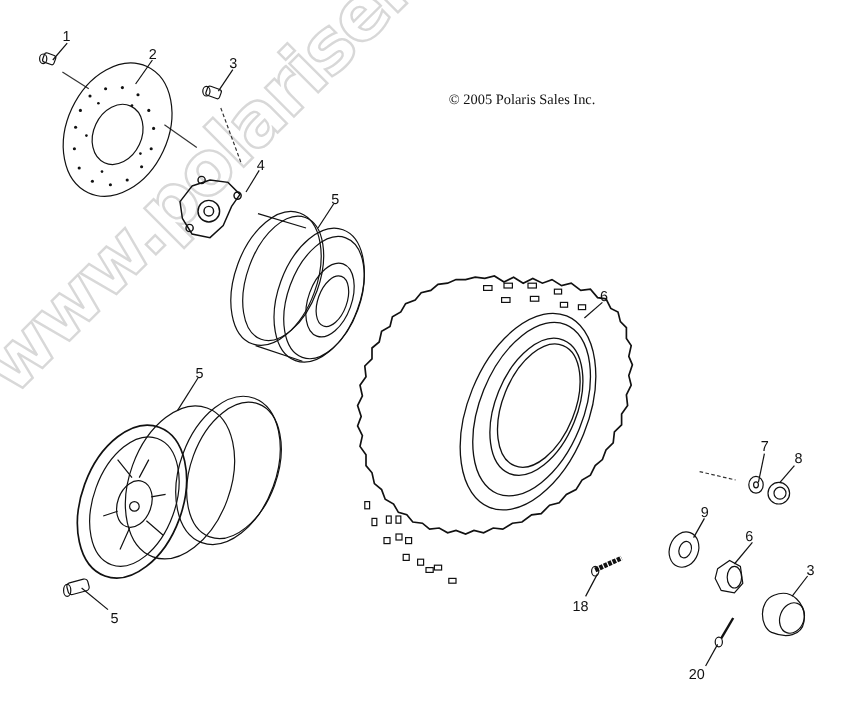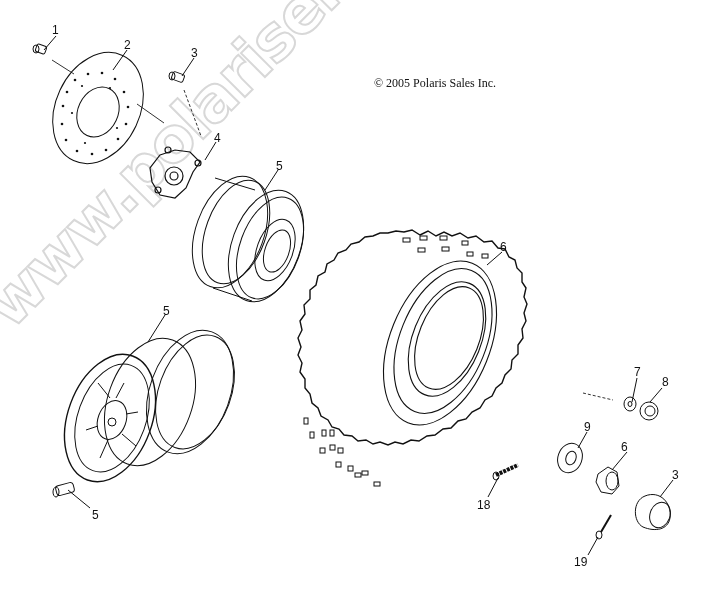--- a/index.html
+++ b/index.html
@@ -190,16 +190,16 @@
   <div class="callout" style="left:191px;top:47px">3</div>
   <div class="callout" style="left:214px;top:132px">4</div>
   <div class="callout" style="left:276px;top:160px">5</div>
   <div class="callout" style="left:163px;top:305px">5</div>
   <div class="callout" style="left:500px;top:241px">6</div>
   <div class="callout" style="left:634px;top:366px">7</div>
   <div class="callout" style="left:662px;top:376px">8</div>
   <div class="callout" style="left:584px;top:421px">9</div>
   <div class="callout" style="left:621px;top:441px">6</div>
   <div class="callout" style="left:672px;top:469px">3</div>
-  <div class="callout" style="left:574px;top:556px">19</div>
+  <div class="callout" style="left:574px;top:556px">20</div>
   <div class="callout" style="left:477px;top:499px">18</div>
   <div class="callout" style="left:92px;top:509px">5</div>
 </div>
 
 </body></html>

